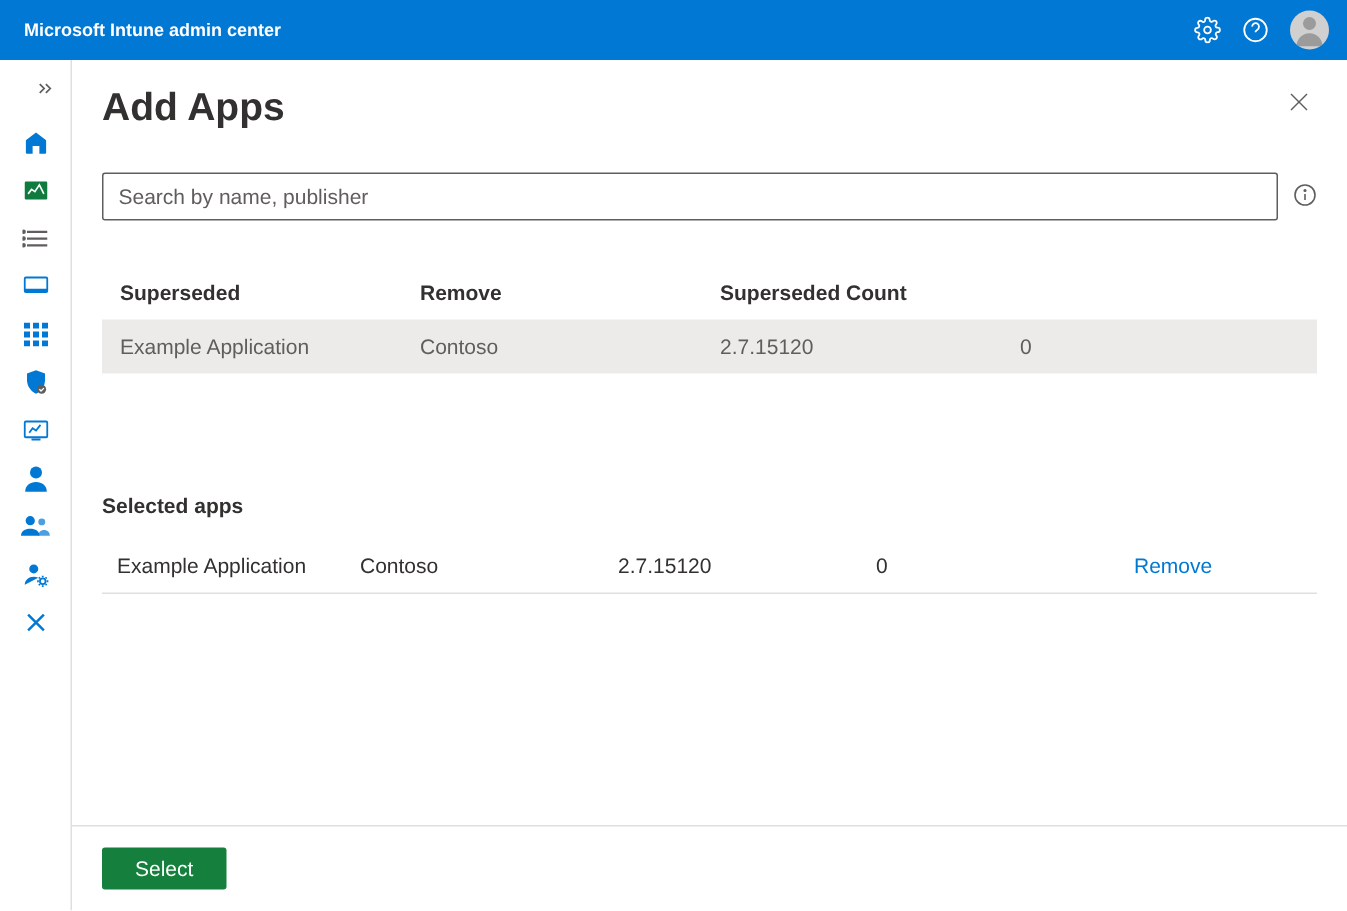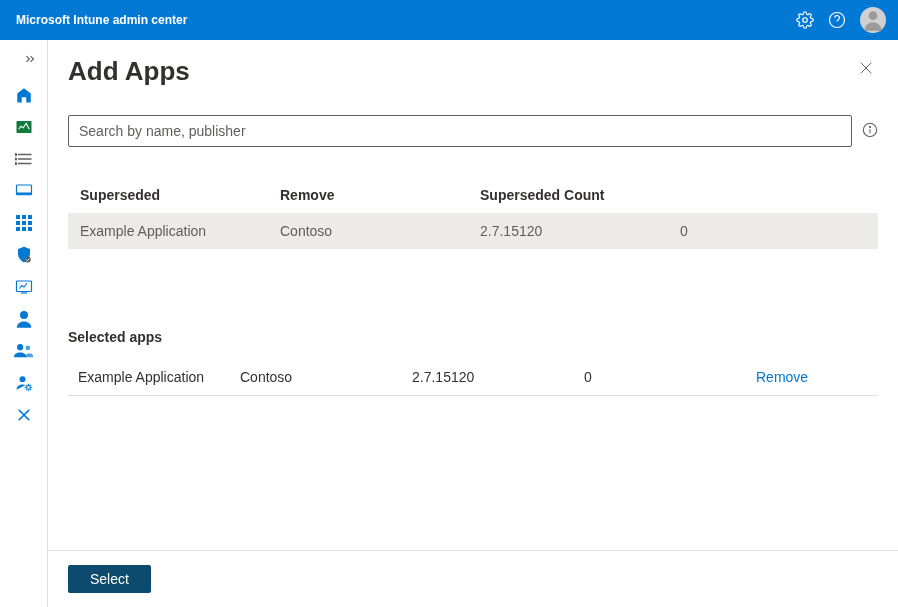--- a/index.html
+++ b/index.html
@@ -165,21 +165,21 @@
     .scol-action { flex: 1; text-align: left; padding-right: 4px; }
     .remove-link {
       color: #0078d4;
       cursor: pointer;
     }
     .footer {
       border-top: 1px solid #e1dfdd;
       padding: 14px 20px;
     }
     .select-btn {
-      background: #0c4a6e;
+      background: #15803d;
       color: #fff;
       border: none;
       padding: 6px 22px;
       font-size: 14px;
       font-family: inherit;
       cursor: pointer;
       border-radius: 2px;
     }
   </style>
 </head>

